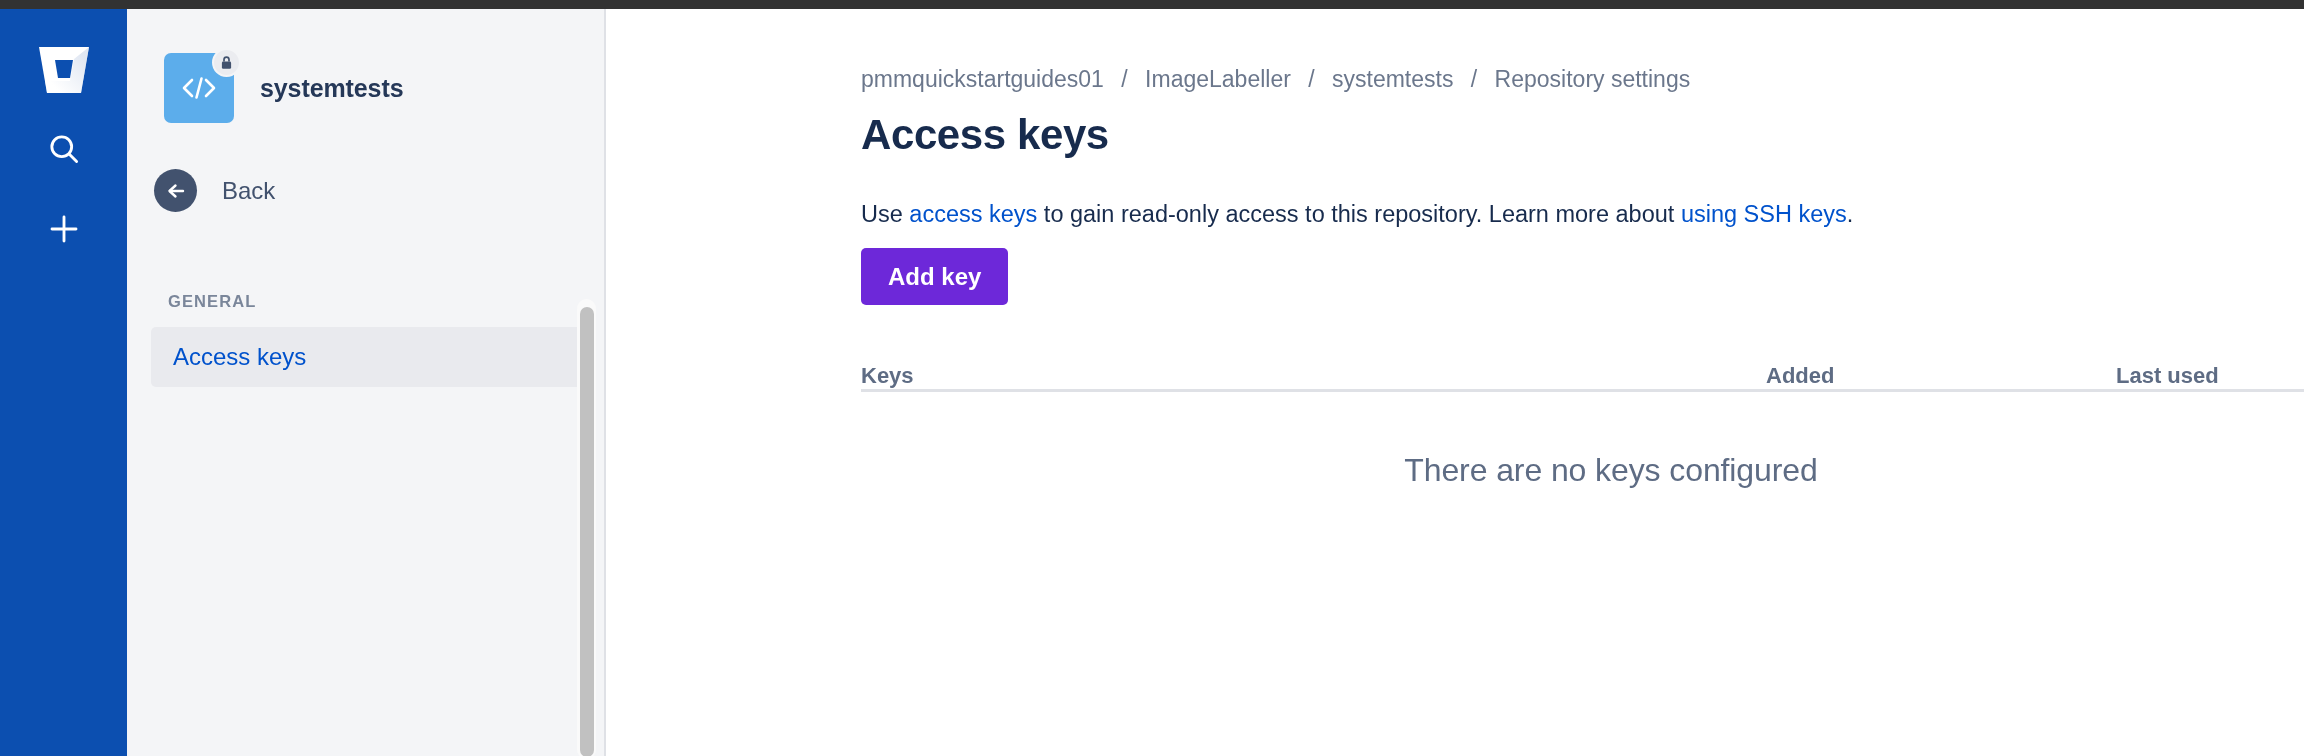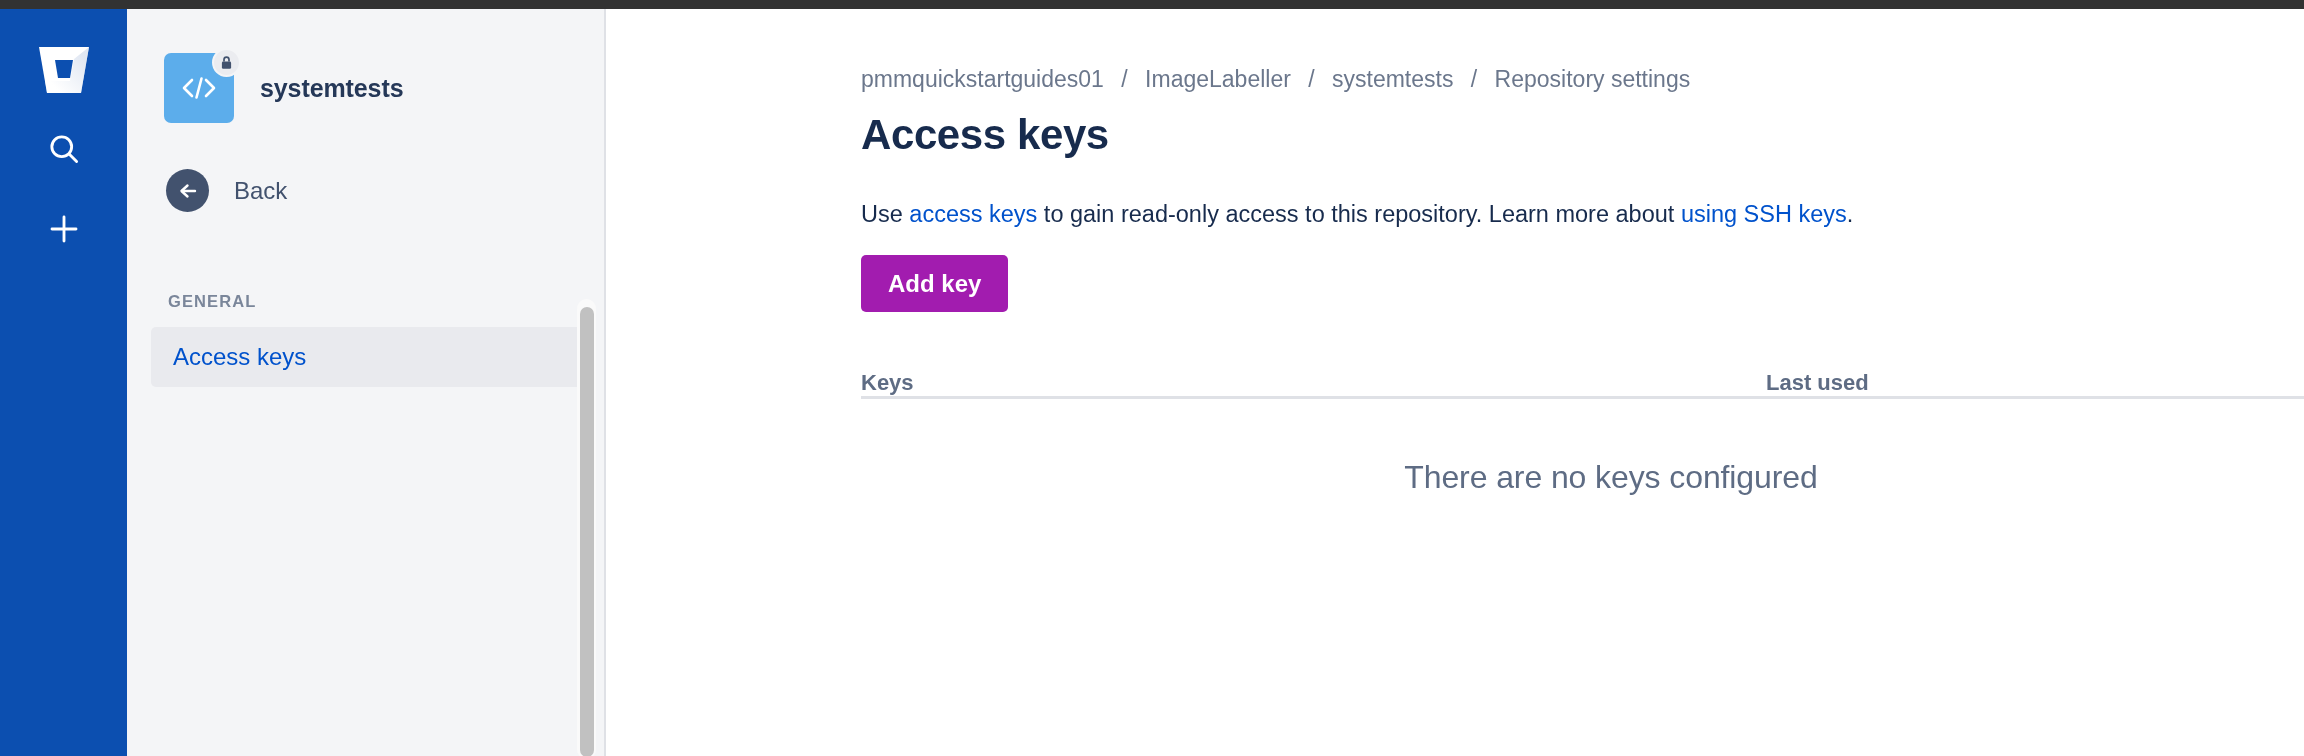--- a/index.html
+++ b/index.html
@@ -112,21 +112,21 @@
     margin-left: 26px;
     font-size: 25px;
     font-weight: 700;
     color: #253858;
     letter-spacing: -0.1px;
   }
 
   .back-row {
     display: flex;
     align-items: center;
-    padding-left: 39px;
+    padding-left: 27px;
     margin-top: 46px;
     cursor: pointer;
   }
   .back-circle {
     width: 43px;
     height: 43px;
     border-radius: 50%;
     background: #42526e;
     display: flex;
     align-items: center;
@@ -231,25 +231,25 @@
     white-space: nowrap;
   }
   .description a {
     color: #0052cc;
     text-decoration: none;
     cursor: pointer;
   }
 
   .add-key-btn {
     display: inline-block;
-    margin: 27px 0 0 255px;
+    margin: 20px 0 0 255px;
     padding: 0 27px;
     height: 57px;
     line-height: 57px;
-    background: #a21caf;
+    background: #6d28d9;
     color: #ffffff;
     font-size: 24px;
     font-weight: 700;
     border: none;
     border-radius: 5px;
     cursor: pointer;
     font-family: inherit;
   }
 
   .keys-table {
@@ -380,20 +380,21 @@
 
     <p class="description">
       <span>Use </span><a href="#">access keys</a><span> to gain read-only access to this repository. Learn more about </span><a href="#">using SSH keys</a><span>.</span>
     </p>
 
     <button class="add-key-btn">Add key</button>
 
     <div class="keys-table">
       <div class="table-head">
         <div class="th-keys">Keys</div>
+        <div class="th-added">Added</div>
         <div class="th-lastused">Last used</div>
       </div>
 
       <div class="empty-state">There are no keys configured</div>
     </div>
 
   </main>
 
 </div>
 

